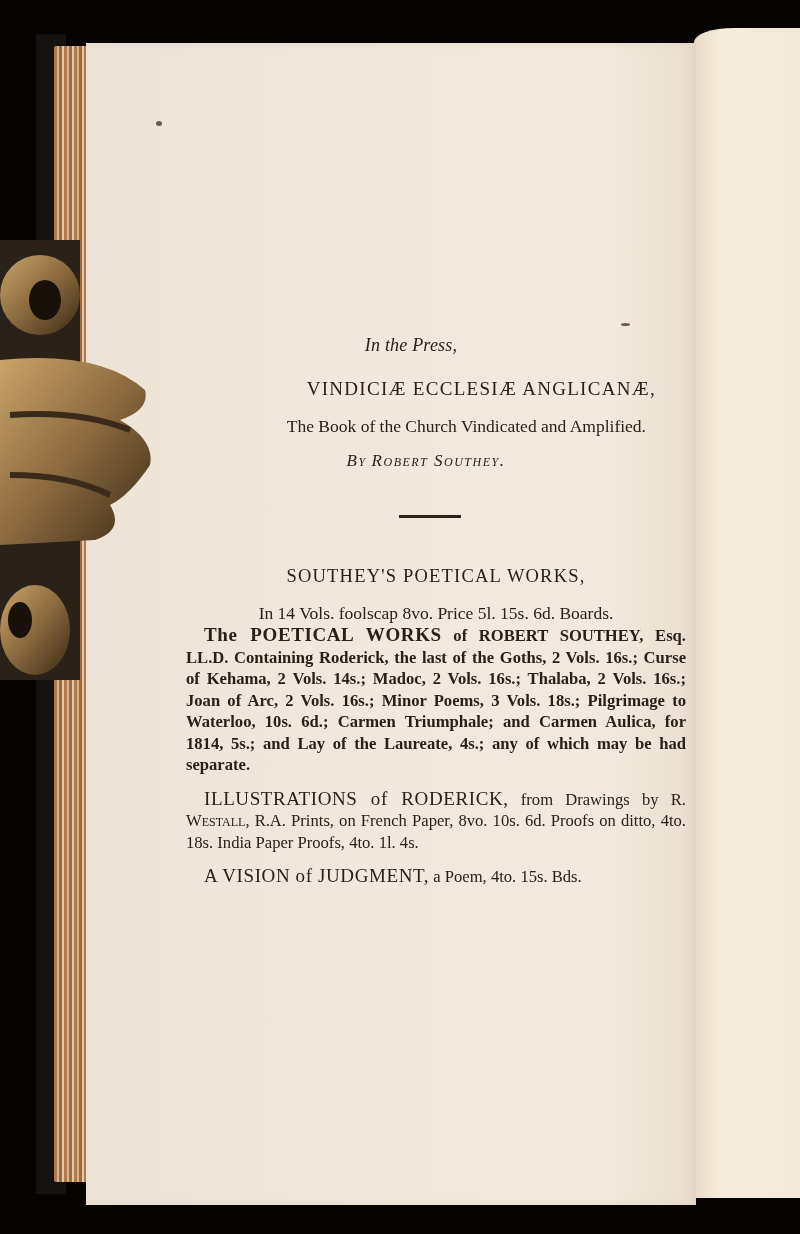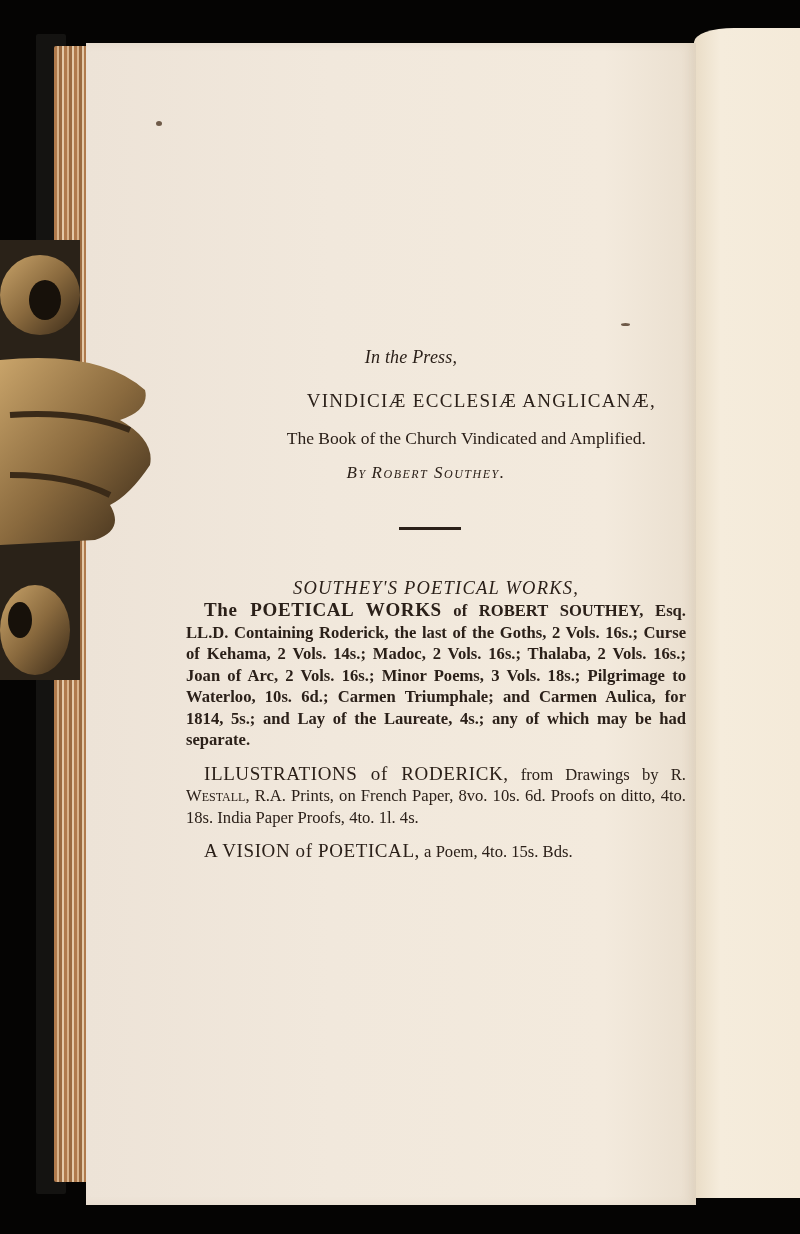--- a/index.html
+++ b/index.html
@@ -24,29 +24,29 @@
   }
   .facing-page {
     position: absolute; left: 694px; top: 28px; width: 106px; height: 1170px;
     background: linear-gradient(90deg, #e9dcc6 0%, #f5ecdc 25%, #f4ead9 100%);
     border-top-left-radius: 40px 14px;
   }
   .clasp {
     position: absolute; left: 0; top: 240px; width: 165px; height: 440px;
   }
   .text-area {
-    position: absolute; left: 196px; top: 347px; width: 520px; color: #2b2019;
+    position: absolute; left: 196px; top: 335px; width: 520px; color: #2b2019;
   }
   .in-press { font-style: italic; font-size: 18px; margin-left: 0; text-align:center; width: 430px; letter-spacing: 0.2px;}
   .title { font-size: 19px; letter-spacing: 1.3px; margin-top: 22px; width: 460px; text-align:right; }
   .subtitle { font-size: 17.5px; margin-top: 16px; width: 460px; margin-left:-10px; text-align:right; }
   .byline { font-size: 14px; letter-spacing: 1.5px; margin-top: 14px; width: 460px; text-align:center;font-style:italic; }
   .byline .big { font-size: 17px; }
   .rule { width: 62px; height: 3px; background: #2b2019; margin: 44px 0 0 203px; }
-  .works-title { font-size: 18.5px; letter-spacing: 1.2px; margin-top: 48px; width: 480px; text-align:center;font-style:italic; }
+  .works-title { font-size: 18.5px; letter-spacing: 1.2px; margin-top: 48px; width: 480px; text-align:center; }
   .works-sub { font-size: 17.5px; margin-top: 16px; width: 480px; text-align:center; }
   .para {
     font-size: 16.6px; line-height: 21.5px; text-align: justify; width: 500px;
     margin-left: -10px; text-align-last: left;
   }
   .para .lead { font-size: 19px; letter-spacing: 0.6px; }
   .para.p1 { margin-top: 0; text-indent: 18px; font-weight: bold; }
   .para.p2 { margin-top: 12px; text-indent: 18px; }
   .para.p3 { margin-top: 12px; text-indent: 18px; }
   .sc { font-variant: small-caps; }
@@ -85,22 +85,23 @@
 <div class="text-area">
   <div class="in-press">In the Press,</div>
   <div class="title">VINDICIÆ ECCLESIÆ ANGLICANÆ,</div>
   <div class="subtitle">The Book of the Church Vindicated and Amplified.</div>
   <div class="byline">
     <span class="sc big">By</span>
     <span class="sc big">Robert Southey.</span>
   </div>
   <div class="rule"></div>
   <div class="works-title">SOUTHEY'S POETICAL WORKS,</div>
+  <div class="works-sub">In 14 Vols. foolscap 8vo. Price 5l. 15s. 6d. Boards.</div>
   <div class="para p1">
     <span class="lead">The POETICAL WORKS</span><span> of ROBERT SOUTHEY, Esq. LL.D. Containing Roderick, the last of the Goths, 2 Vols. 16s.; Curse of Kehama, 2 Vols. 14s.; Madoc, 2 Vols. 16s.; Thalaba, 2 Vols. 16s.; Joan of Arc, 2 Vols. 16s.; Minor Poems, 3 Vols. 18s.; Pilgrimage to Waterloo, 10s. 6d.; Carmen Triumphale; and Carmen Aulica, for 1814, 5s.; and Lay of the Laureate, 4s.; any of which may be had separate.</span>
   </div>
   <div class="para p2">
     <span class="lead">ILLUSTRATIONS of RODERICK,</span><span> from Drawings by </span><span class="sc">R. Westall</span><span>, R.A. Prints, on French Paper, 8vo. 10s. 6d. Proofs on ditto, 4to. 18s. India Paper Proofs, 4to. 1l. 4s.</span>
   </div>
   <div class="para p3">
-    <span class="lead">A VISION of POETICAL,</span><span> a Poem, 4to. 15s. Bds.</span>
+    <span class="lead">A VISION of JUDGMENT,</span><span> a Poem, 4to. 15s. Bds.</span>
   </div>
 </div>
 
 </body></html>

